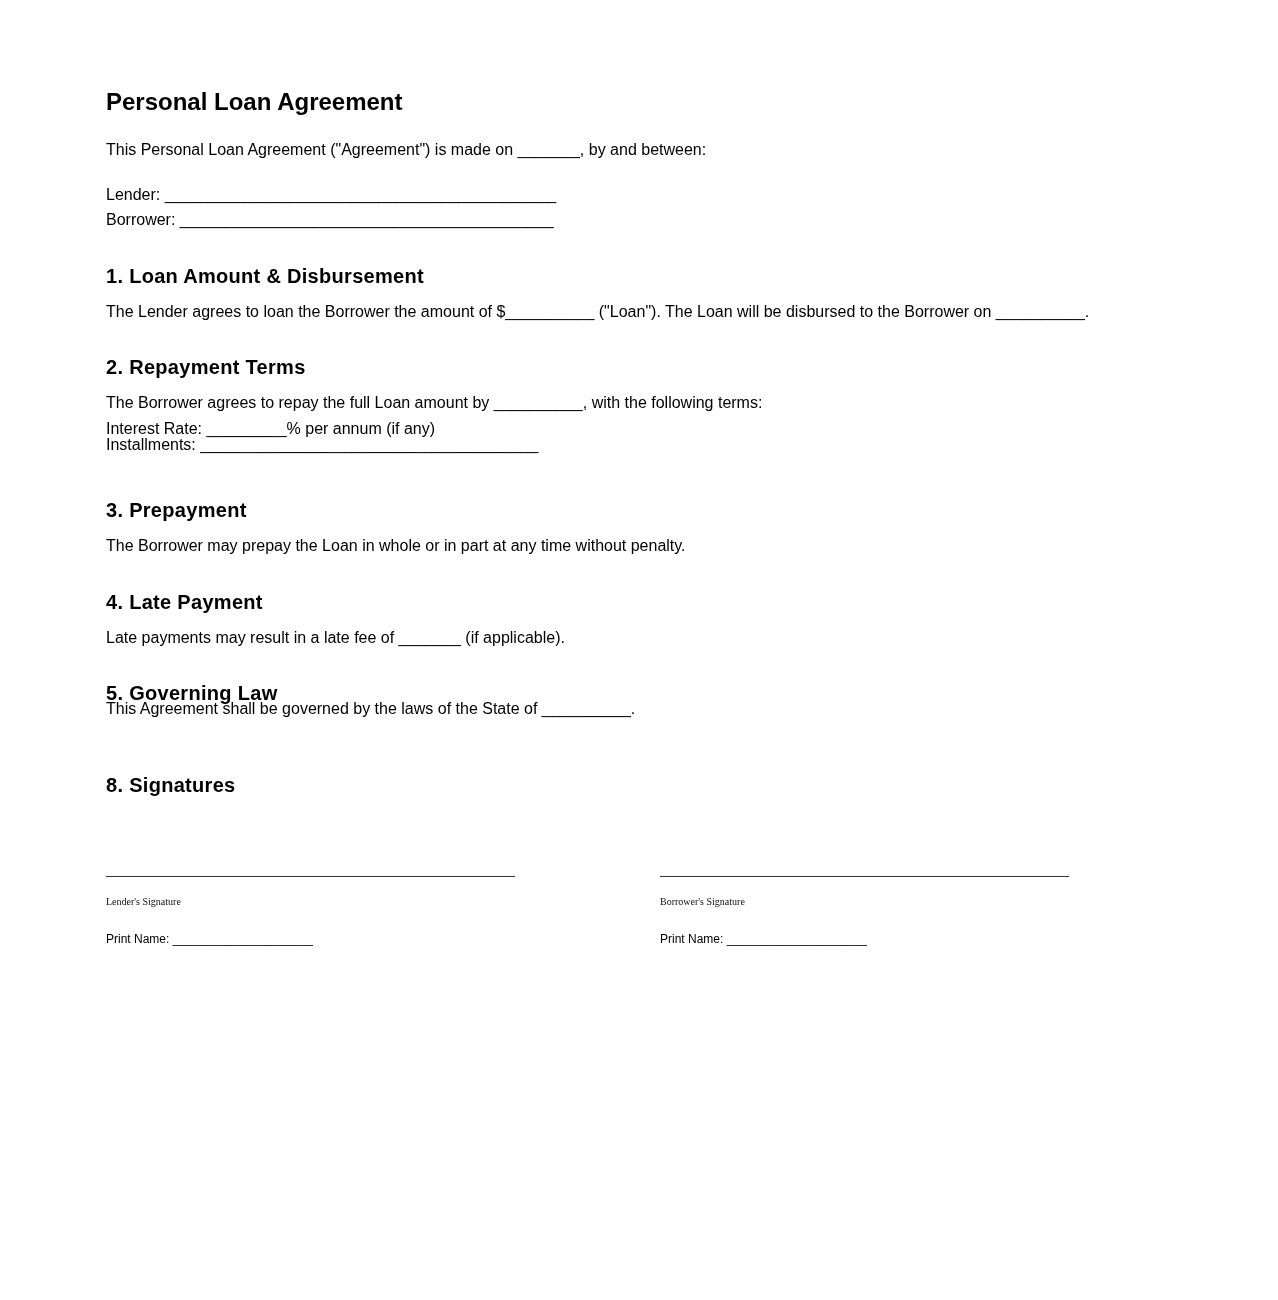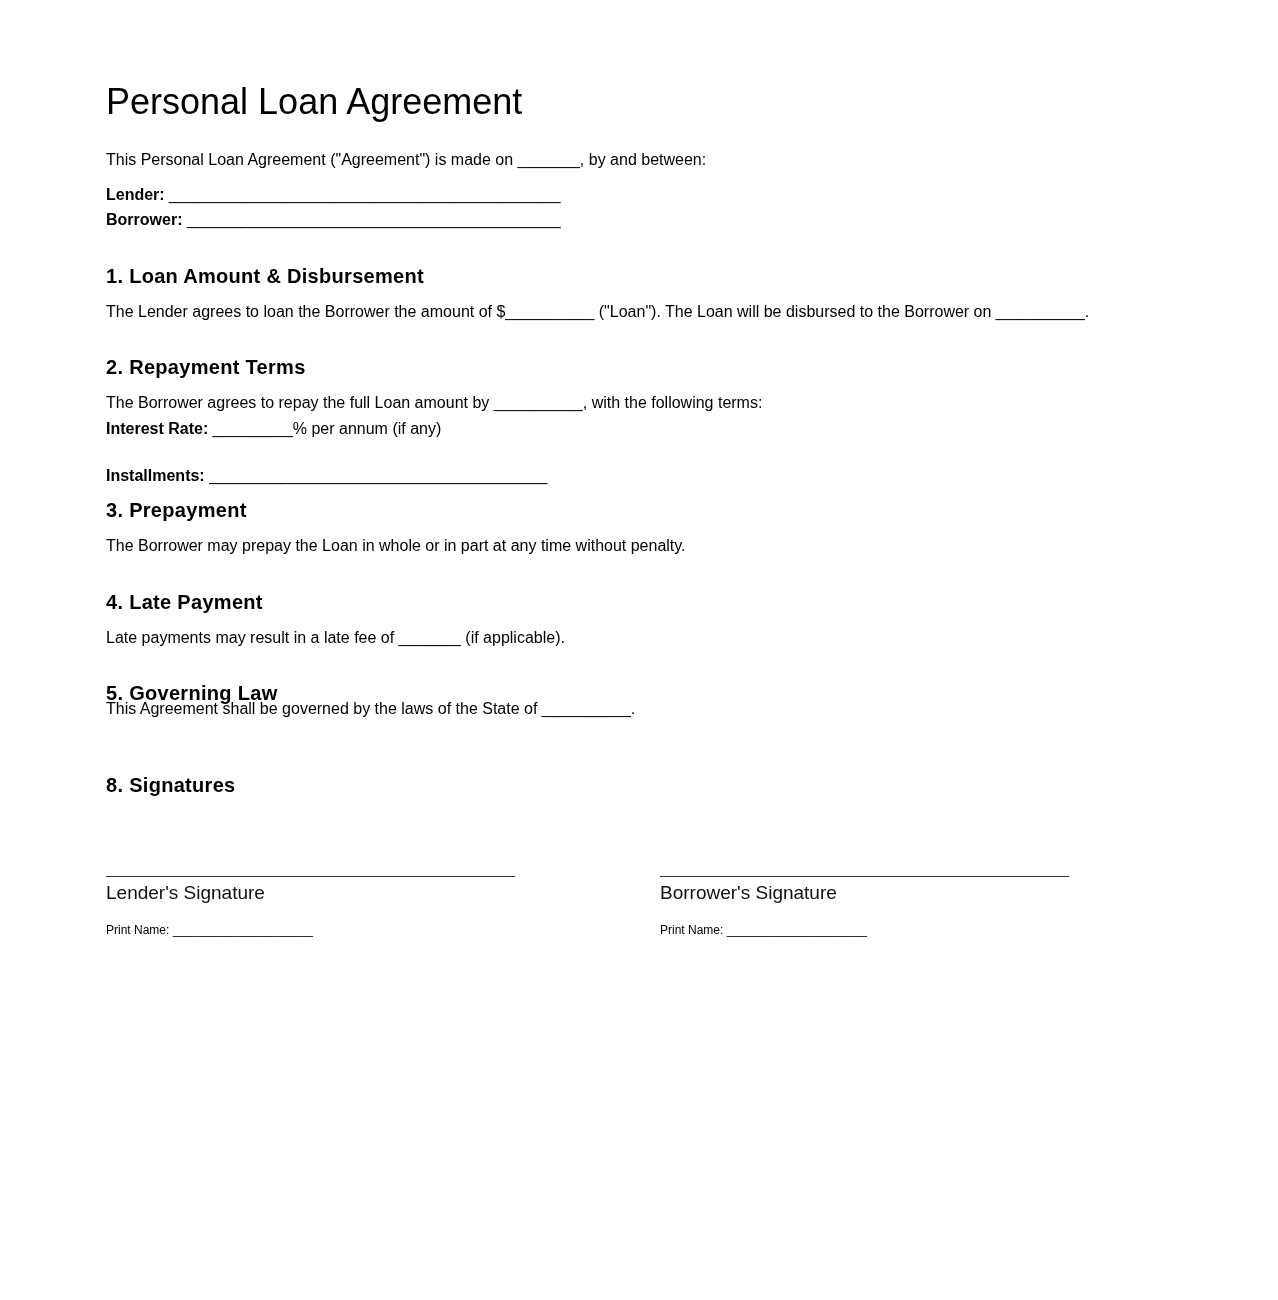--- a/index.html
+++ b/index.html
@@ -18,33 +18,33 @@
       position: absolute;
       left: 106px;
       top: 0;
       width: 1060px;
     }
     .title {
       position: absolute;
       top: 82px;
       left: 0;
       margin: 0;
-      font-size: 36px;
-      font-weight: normal;
+      font-size: 24px;
+      font-weight: bold;
       white-space: nowrap;
       line-height: 40px;
     }
     .line {
       position: absolute;
       left: 0;
       font-size: 16px;
       line-height: 20px;
       white-space: nowrap;
     }
-    .line b { font-weight: bold; }
+    .line b { font-weight: normal; }
     .h2 {
       position: absolute;
       left: 0;
       margin: 0;
       font-size: 20px;
       font-weight: bold;
       letter-spacing: 0.3px;
       line-height: 24px;
       white-space: nowrap;
       text-align: right;
@@ -53,58 +53,59 @@
       position: absolute;
       top: 876px;
       width: 410px;
     }
     .sig-line {
       width: 409px;
       height: 0;
       border-top: 1px solid #333333;
     }
     .sig-label {
-      margin-top: 7px;
-      font-size: 19px;
+      margin-top: 16px;
+      font-size: 10px;
       line-height: 18px;
       color: #111111;
       white-space: nowrap;
+      font-family: Liberation Serif, serif;
     }
     .print-name {
       margin-top: 18px;
       font-size: 12px;
       line-height: 20px;
       white-space: nowrap;
     }
   </style>
 </head>
 <body>
 
 <div class="page">
 
   <h1 class="title">Personal Loan Agreement</h1>
 
-  <div class="line" style="top:150px">This Personal Loan Agreement ("Agreement") is made on _______, by and between:</div>
+  <div class="line" style="top:140px">This Personal Loan Agreement ("Agreement") is made on _______, by and between:</div>
 
   <div class="line" style="top:185px">
     <b>Lender:</b><span> ____________________________________________</span>
   </div>
   <div class="line" style="top:210px">
     <b>Borrower:</b><span> __________________________________________</span>
   </div>
 
   <h2 class="h2" style="top:264px">1. Loan Amount &amp; Disbursement</h2>
   <div class="line" style="top:302px">The Lender agrees to loan the Borrower the amount of $__________ ("Loan"). The Loan will be disbursed to the Borrower on __________.</div>
 
   <h2 class="h2" style="top:355px">2. Repayment Terms</h2>
   <div class="line" style="top:393px">The Borrower agrees to repay the full Loan amount by __________, with the following terms:</div>
   <div class="line" style="top:419px">
     <b>Interest Rate:</b><span> _________% per annum (if any)</span>
   </div>
-  <div class="line" style="top:466px">
+  <div class="line" style="top:435px">
     <b>Installments:</b><span> ______________________________________</span>
   </div>
 
   <h2 class="h2" style="top:498px">3. Prepayment</h2>
   <div class="line" style="top:536px">The Borrower may prepay the Loan in whole or in part at any time without penalty.</div>
 
   <h2 class="h2" style="top:590px">4. Late Payment</h2>
   <div class="line" style="top:628px">Late payments may result in a late fee of _______ (if applicable).</div>
 
   <h2 class="h2" style="top:681px">5. Governing Law</h2>

